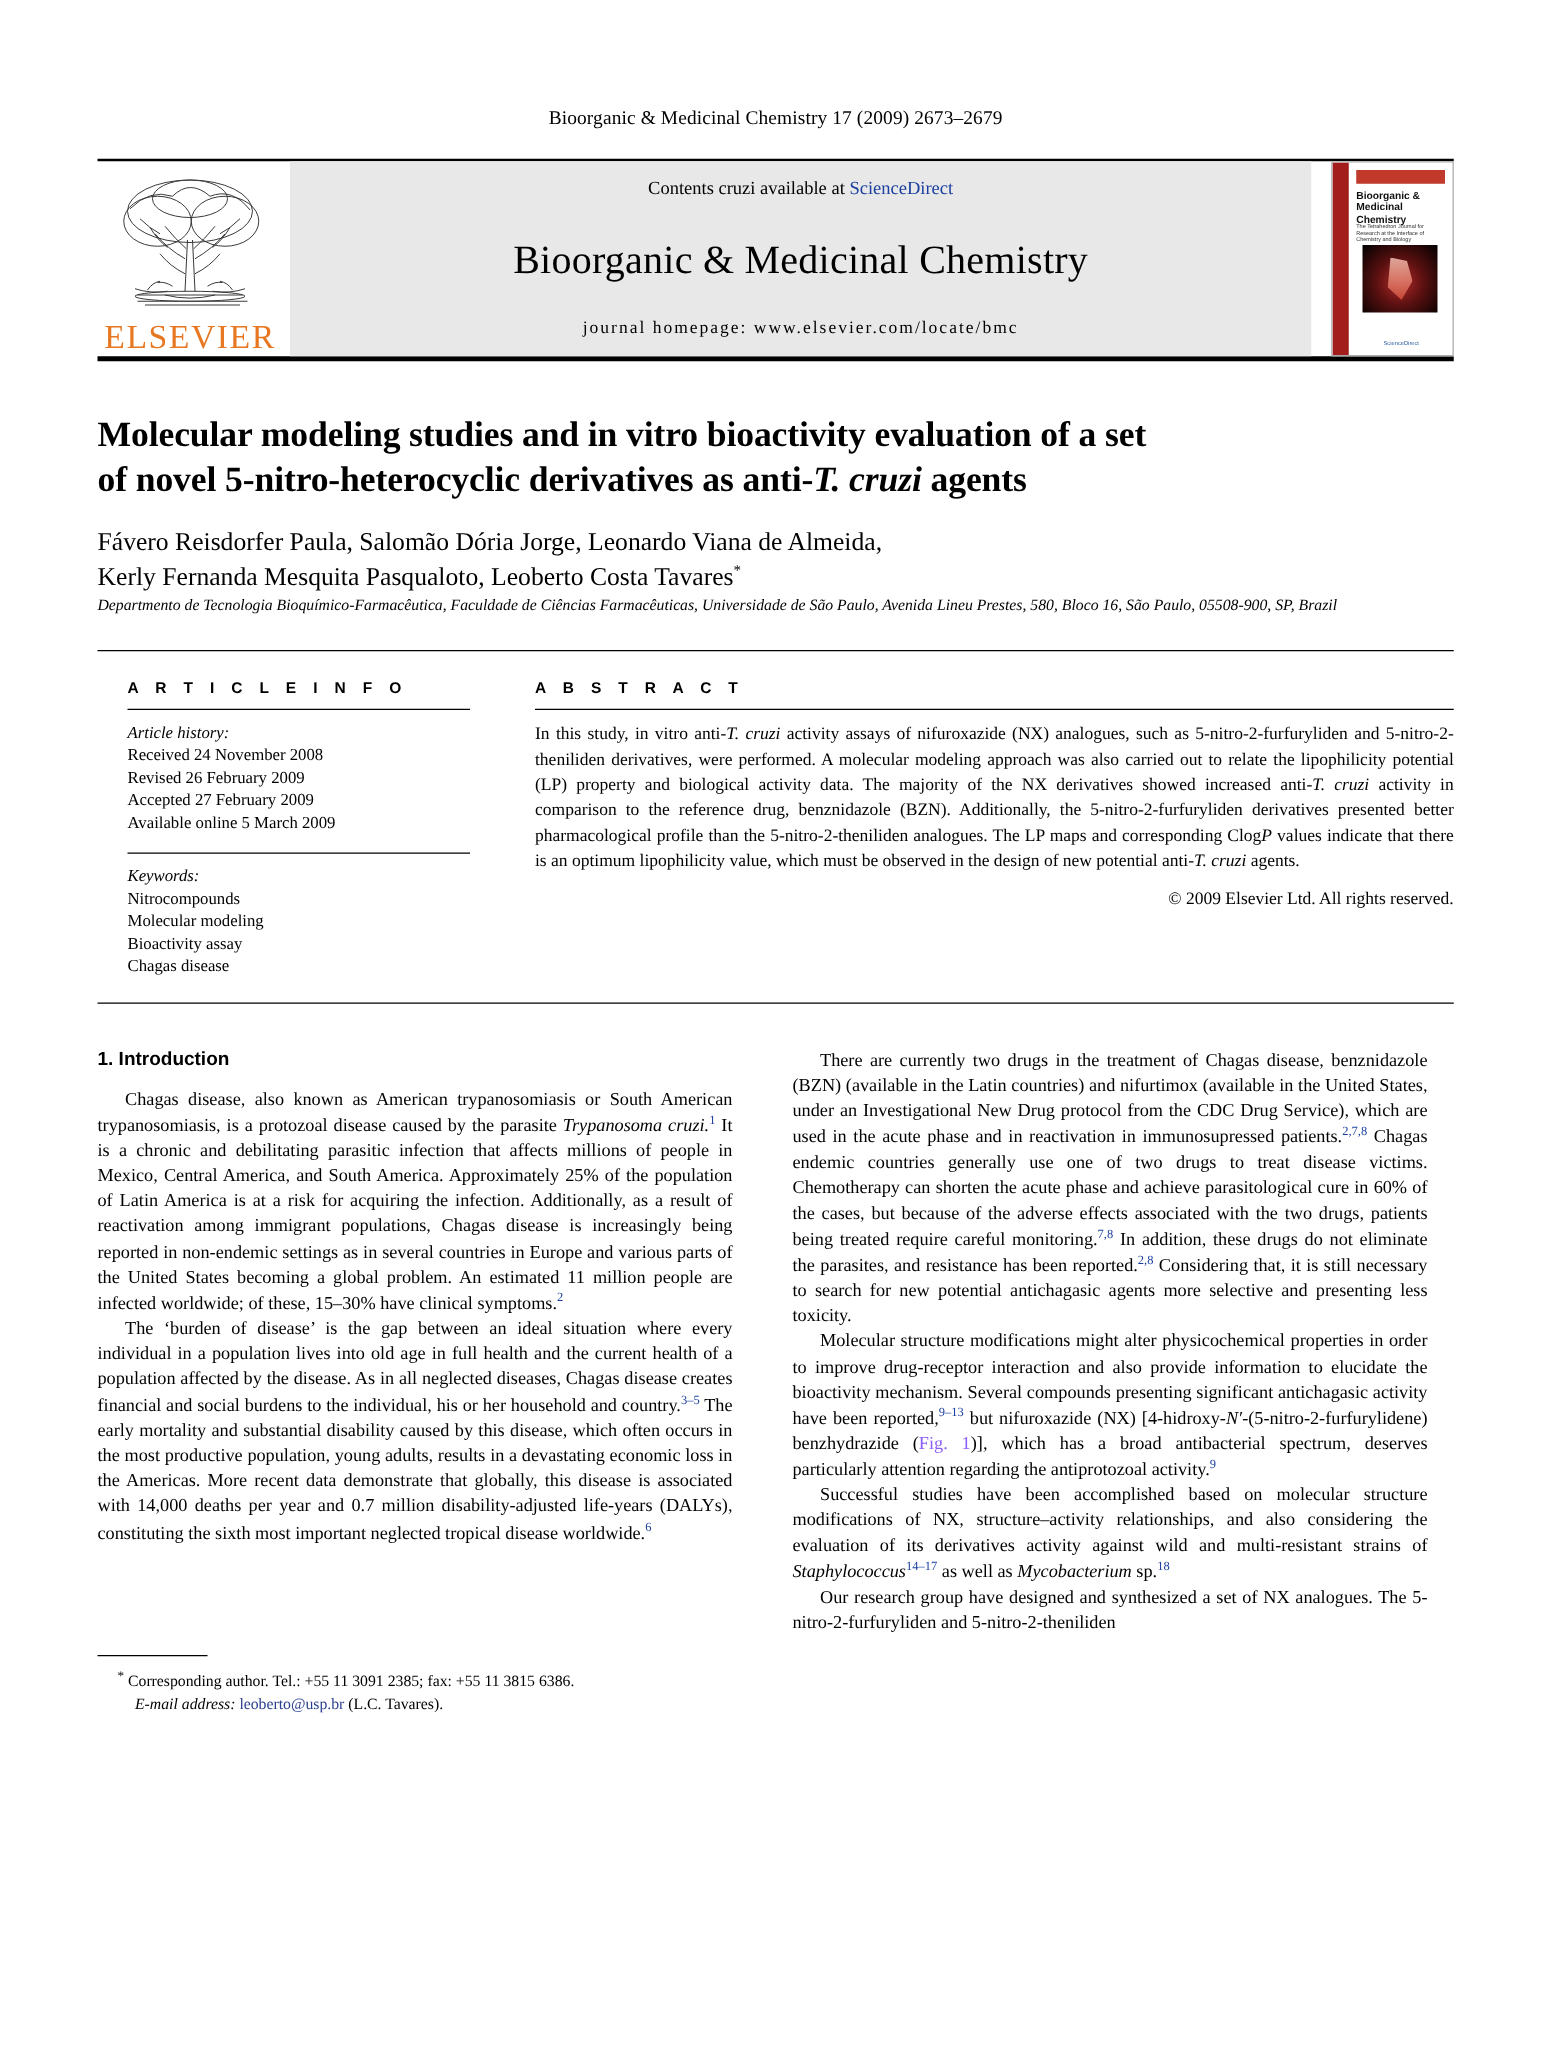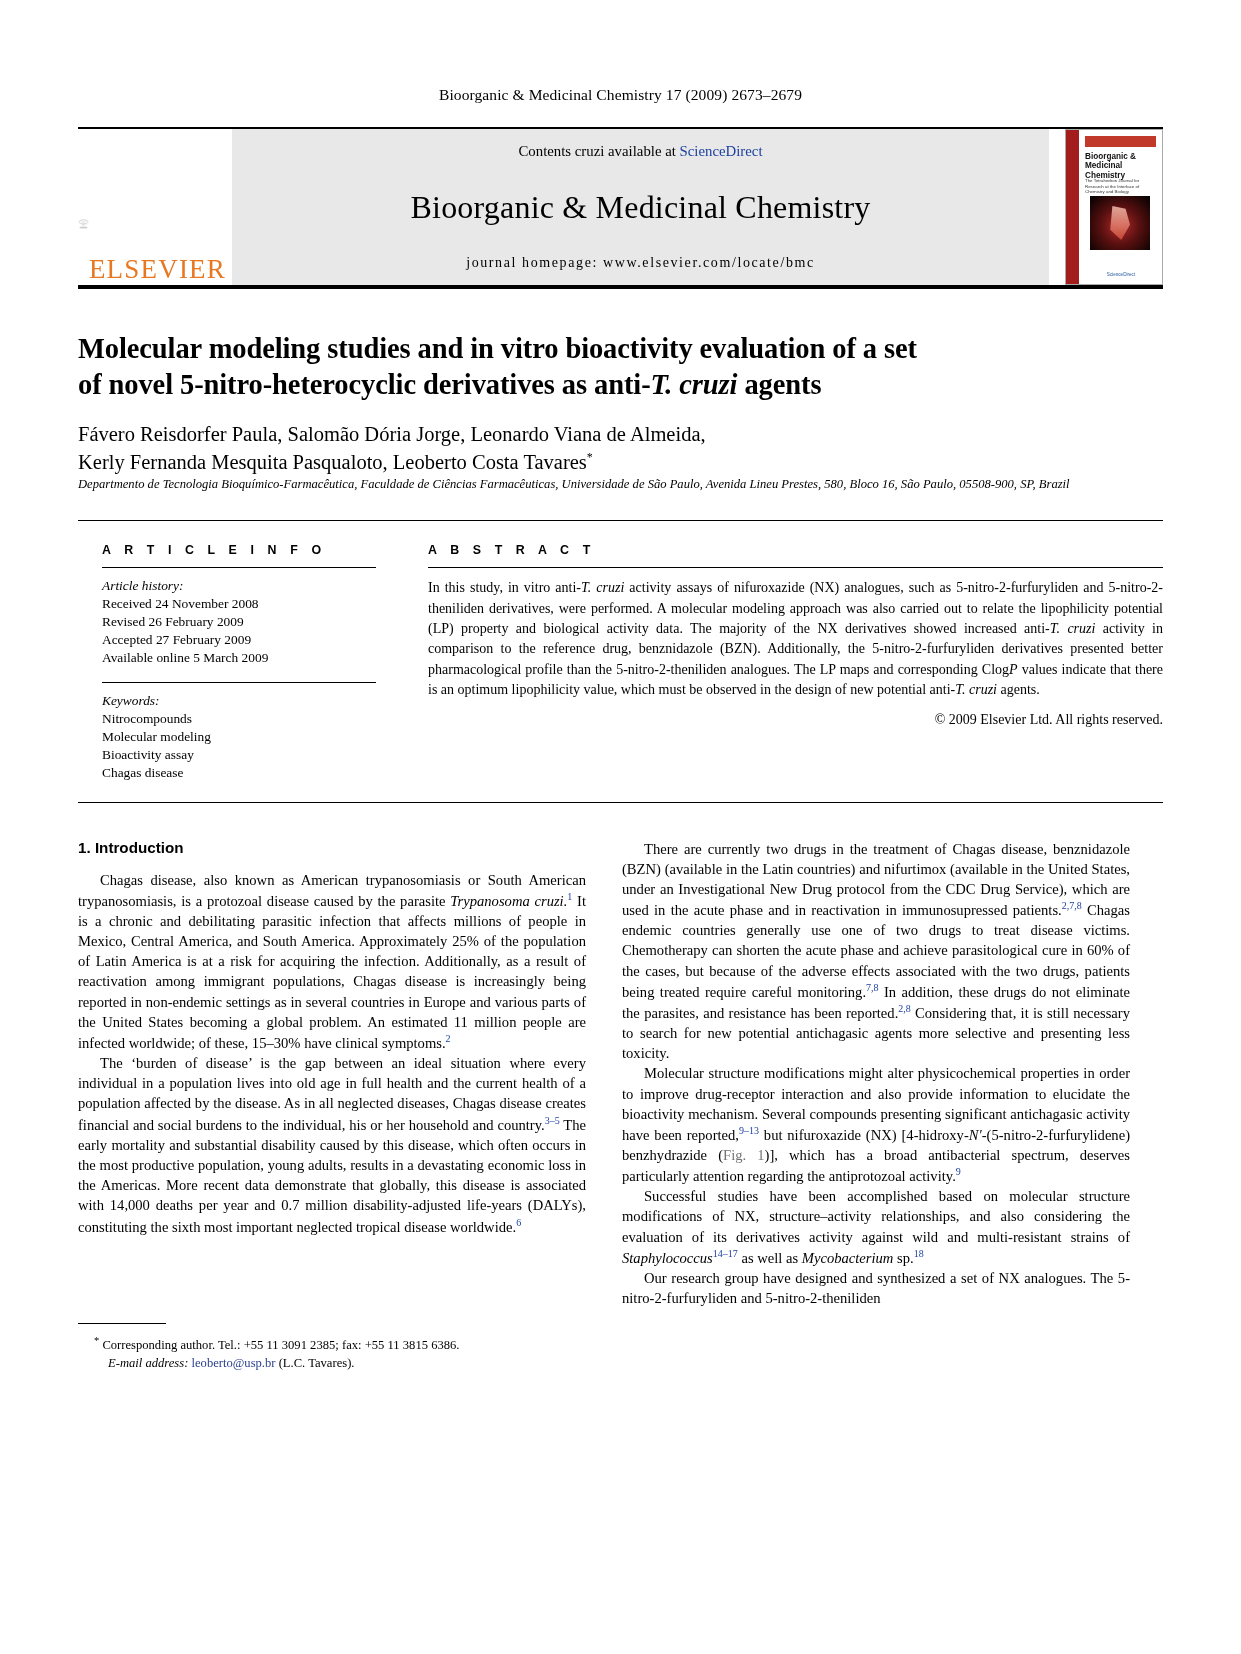--- a/index.html
+++ b/index.html
@@ -31,21 +31,22 @@
     border-top: 2.2px solid #000;
     padding-top: 0;
     display: flex;
     align-items: stretch;
     height: 158px;
   }
   .elsevier-logo {
     width: 148px;
     flex: 0 0 148px;
     display: flex;
-    align-items: flex-end;
+    flex-direction: column;
+    align-items: center;
     justify-content: flex-end;
     padding-bottom: 2px;
   }
   .tree-svg { display:block; }
   .elsevier-word {
     font-family: "Liberation Serif", serif;
     font-size: 27px;
     letter-spacing: 1.2px;
     color: #E87722;
     font-weight: 400;
@@ -175,41 +176,41 @@
     font-size: 14px;
     margin-top: 12px;
     font-family:"Liberation Serif", serif;
   }
   .infoabs-bottom { margin: 20px 78px 0 78px; border-top: 1.1px solid #000; }
 
   
   .body-cols {
     margin: 36px 78px 0 78px;
     display: flex;
-    gap: 36px;
+    gap: 48px;
   }
   .bcol { width: 508px; flex: 0 0 508px; }
   h2.secnum {
     font-family: "Liberation Sans", sans-serif;
     font-size: 15.2px;
     font-weight: bold;
     margin: 0 0 14px 0;
   }
   p.body {
     font-size: 14.6px;
     line-height: 1.385;
     text-align: justify;
     margin: 0;
     text-indent: 22px;
     font-family: "Liberation Serif", serif;
     hyphens: auto;
   }
   p.body .it { font-style: italic; }
   sup.ref { font-size: 10px; vertical-align: super; color: #1a3fa0; }
-  .figlink { color:#737373; }
+  .figlink { color:#8b5cf6; }
 
   
   .footnote-area { position:absolute; left:78px; bottom:88px; width:508px; }
   .fn-rule { width: 88px; border-top: 1px solid #000; margin-bottom: 9px; }
   .fn {
     font-size: 12.6px; line-height: 1.44;
     font-family:"Liberation Serif", serif;
     text-indent: -14px; padding-left: 30px;
   }
   .fn .it { font-style: italic; }

